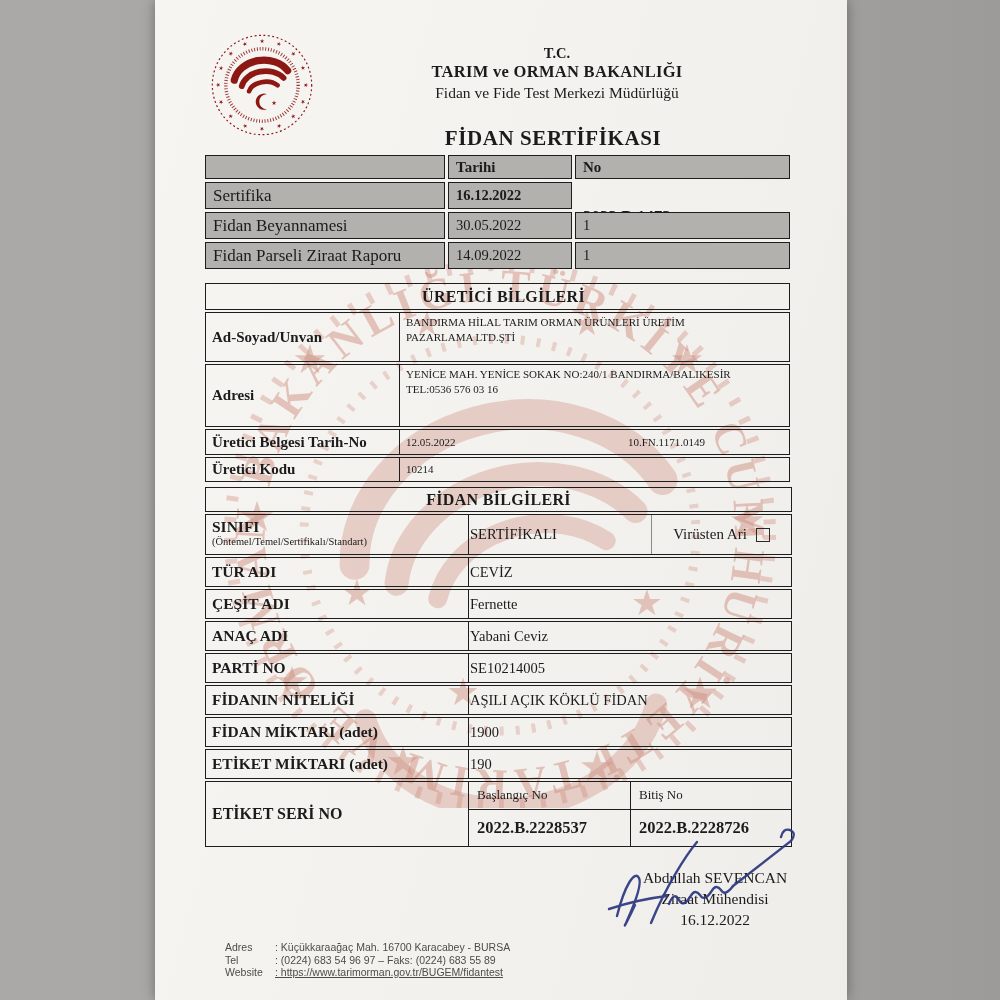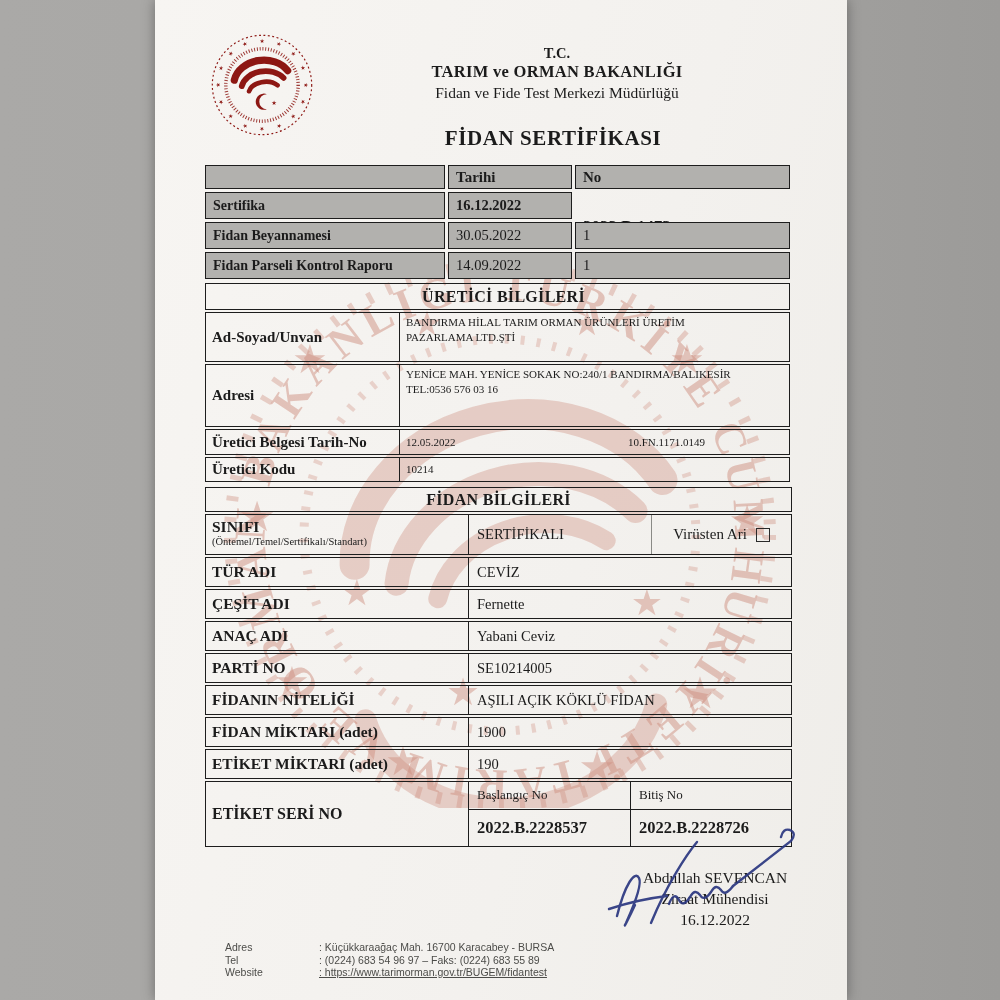--- a/index.html
+++ b/index.html
@@ -19,47 +19,47 @@
   
   .emblem{position:absolute;left:48px;top:30px;width:118px;height:110px;}
   .hdr{position:absolute;left:0;top:44px;width:804px;text-align:center;line-height:1.25;}
   .hdr .tc{font-size:14.5px;font-weight:bold;}
   .hdr .min{font-size:16.5px;font-weight:bold;letter-spacing:.3px;}
   .hdr .dep{font-size:15.5px;}
   .doctitle{position:absolute;left:0;top:126px;width:796px;text-align:center;
     font-size:21px;font-weight:bold;letter-spacing:.6px;}
 
   
-  .t1{position:absolute;left:50px;top:165px;width:585px;
+  .t1{position:absolute;left:50px;top:155px;width:585px;
     display:grid;grid-template-columns:240px 124px 215px;
     grid-template-rows:24px 27px 27px 27px;gap:3px;}
   .t1 .c{background:#b2b1ae;border:1px solid #1d1d1d;display:flex;align-items:center;
     padding:0 7px;font-size:14.5px;}
   .t1 .hd{font-weight:bold;font-size:15px;}
-  .t1 .lbl{font-weight:bold;font-size:14px;}
+  .t1 .lbl{font-weight:normal;font-size:17px;}
   .t1 .b{font-weight:bold;}
   .t1 .big{font-size:17px;font-weight:bold;margin-top:34px;}
   .t2{position:absolute;left:50px;top:283px;width:585px;display:grid;row-gap:2px;
     grid-template-rows:27px 50px 63px 26px 25px;}
   .t2 .row{border:1px solid #1d1d1d;display:grid;grid-template-columns:173px 1fr;}
   .t2 .title{border:1px solid #1d1d1d;display:flex;align-items:center;justify-content:center;
     font-weight:bold;font-size:16px;letter-spacing:.3px;padding-left:12px;}
   .t2 .lab{font-weight:bold;font-size:15px;display:flex;align-items:center;padding:0 6px;}
   .t2 .val{border-left:1px solid #1d1d1d;font-size:11px;padding:2px 6px;line-height:1.35;margin-left:20px;}
   .t2 .val.center{display:flex;align-items:center;padding:0 6px;}
   .t2 .belge{position:relative;}
   .t2 .belge .no2{position:absolute;left:228px;top:50%;transform:translateY(-50%);}
 
   .t3{position:absolute;left:50px;top:487px;width:585px;display:grid;row-gap:2px;
     grid-template-rows:25px 41px 30px 30px 30px 30px 30px 30px 30px 66px;}
   .t3 .title{border:1px solid #1d1d1d;display:flex;align-items:center;justify-content:center;
     font-weight:bold;font-size:16px;letter-spacing:.3px;}
   .t3 .row{border:1px solid #1d1d1d;display:grid;grid-template-columns:262px 1fr;}
   .t3 .lab{font-weight:bold;font-size:15.5px;display:flex;align-items:center;padding:0 6px;}
-  .t3 .val{border-left:1px solid #1d1d1d;font-size:14.5px;display:flex;align-items:center;padding:0 8px;}
+  .t3 .val{border-left:1px solid #1d1d1d;font-size:14.5px;display:flex;align-items:center;padding:0 1px;}
   .t3 .sinifi{grid-template-columns:262px 183px 140px;}
   .t3 .sinifi .lab{display:block;padding-top:3px;}
   .t3 .sinifi .sub{font-weight:normal;font-size:10.5px;line-height:1.1;}
   .t3 .virus{border-left:1px solid #8a8a86;display:flex;align-items:center;gap:9px;
     font-size:15px;padding:0 6px;justify-content:center;}
   .chk{width:12px;height:12px;border:1.3px solid #2a2a2a;display:inline-block;background:transparent;}
   .t3 .seri{grid-template-columns:262px 1fr;}
   .t3 .seri .lab{font-size:16px;}
   .t3 .serigrid{border-left:1px solid #1d1d1d;display:grid;grid-template-columns:161px 1fr;grid-template-rows:28px 1fr;}
   .t3 .serigrid .sh{font-size:13px;padding:5px 8px 0;border-bottom:1px solid #1d1d1d;}
@@ -68,21 +68,21 @@
   .t3 .serigrid .sv.r{border-left:1px solid #1d1d1d;}
 
   
   .sig{position:absolute;left:430px;top:868px;width:260px;text-align:center;
     font-size:15.5px;line-height:1.35;}
   .sigscribble{position:absolute;left:420px;top:812px;width:260px;height:120px;z-index:3;}
 
   
   .foot{position:absolute;left:70px;top:941px;font-family:"Liberation Sans",sans-serif;
     font-size:10.5px;color:#4c4c49;line-height:12.5px;}
-  .foot .fr{display:grid;grid-template-columns:50px 1fr;gap:44px;}
+  .foot .fr{display:grid;grid-template-columns:50px 1fr;}
   .foot .link{text-decoration:underline;}
 </style>
 </head>
 <body>
 
 <div class="paper">
 
   <svg class="wm" viewBox="0 0 610 545" aria-hidden="true">
     <g fill="none" stroke="#cf9182">
       <circle cx="305" cy="272" r="270" stroke-width="12" stroke-dasharray="5 16" opacity="0.40"></circle>
@@ -166,21 +166,21 @@
       <div class="c hd">No</div>
 
       <div class="c lbl">Sertifika</div>
       <div class="c b">16.12.2022</div>
       <div class="c big">2022.B.1473</div>
 
       <div class="c lbl">Fidan Beyannamesi</div>
       <div class="c">30.05.2022</div>
       <div class="c">1</div>
 
-      <div class="c lbl">Fidan Parseli Kontrol Raporu</div>
+      <div class="c lbl">Fidan Parseli Ziraat Raporu</div>
       <div class="c">14.09.2022</div>
       <div class="c">1</div>
     </div>
 
     <div class="t2">
       <div class="title">ÜRETİCİ BİLGİLERİ</div>
 
       <div class="row">
         <div class="lab">Ad-Soyad/Unvan</div>
         <div class="val">

